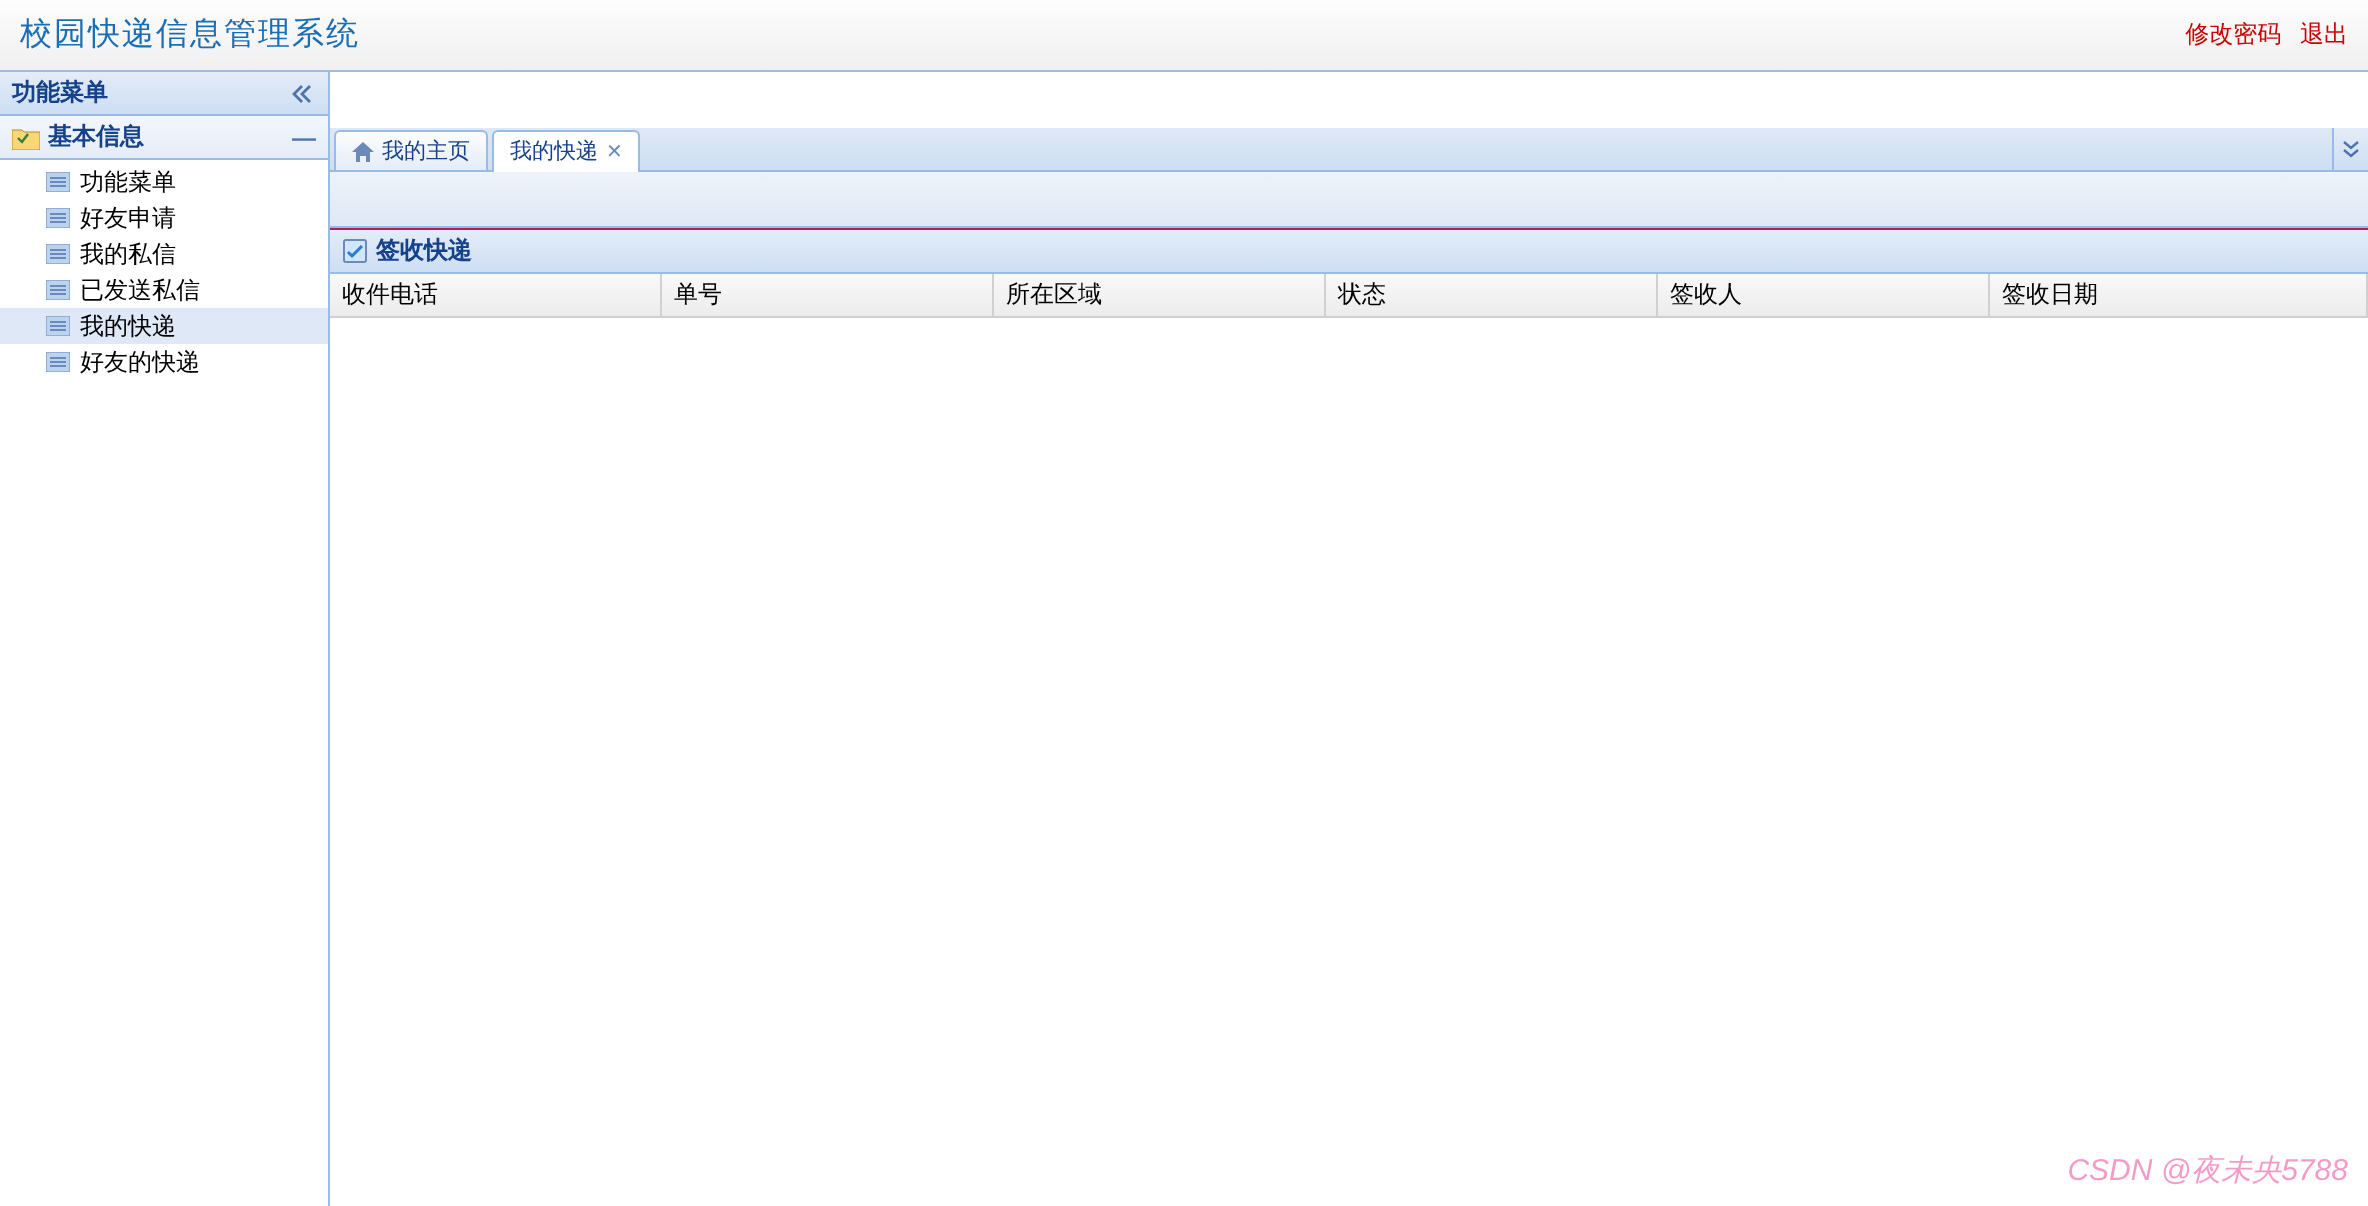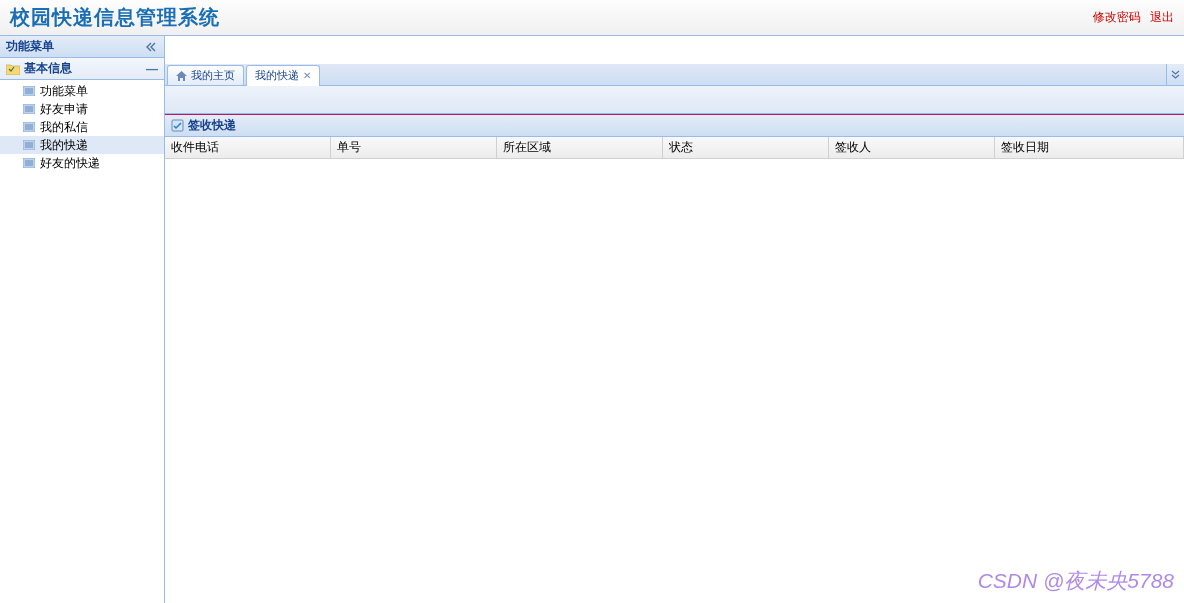--- a/index.html
+++ b/index.html
@@ -1,18 +1,18 @@
 <!DOCTYPE html>
 <html><head>
 <meta charset="utf-8">
 <style>
   * { box-sizing: border-box; margin: 0; padding: 0; }
   body { font-family: Arial, "Microsoft YaHei", sans-serif; font-size: 12px; color: #333; background: #fff; width: 1184px; height: 603px; overflow: hidden; position: relative; }
   .header { height: 36px; background: linear-gradient(to bottom, #fdfdfd, #f0f0f0); border-bottom: 1px solid #99bbe8; display: flex; align-items: center; justify-content: space-between; padding: 0 10px; }
-  .header-title { font-size: 20px; color: #1a6eb4; font-weight: 700; letter-spacing: 1px; }
+  .header-title { font-size: 16px; color: #1a6eb4; font-weight: 400; letter-spacing: 1px; }
   .header-links { font-size: 12px; }
   .header-links .link { color: #c00; cursor: pointer; margin-left: 6px; margin-top: 21px; }
   .body-row { display: flex; height: calc(603px - 36px); }
   .sidebar { width: 165px; border-right: 1px solid #99bbe8; background: #fff; display: flex; flex-direction: column; }
   .panel-hd { height: 22px; background: linear-gradient(to bottom, #e4ecf7, #cddef3); border-bottom: 1px solid #99bbe8; display: flex; align-items: center; justify-content: space-between; padding: 0 6px; font-weight: bold; color: #15428b; }
   .collapse-btn { width: 14px; height: 14px; display: inline-flex; align-items: center; justify-content: center; cursor: pointer; color: #4c74aa; }
   .accordion-hd { height: 22px; background: linear-gradient(to bottom, #f3f7fd, #e4ecf7); border-bottom: 1px solid #99bbe8; display: flex; align-items: center; justify-content: space-between; padding: 0 6px; cursor: pointer; color: #15428b; font-weight: bold; gap: 30px; }
   .tree { padding: 2px 0; }
   .tree-item { height: 18px; display: flex; align-items: center; padding-left: 22px; cursor: pointer; color: #000; }
   .tree-item.selected { background: #dfe8f6; }
@@ -25,21 +25,21 @@
   .tab .close { color: #6b8ab9; font-size: 10px; cursor: pointer; }
   .tabstrip .tab-scroll { position: absolute; right: 0; top: 0; width: 18px; height: 21px; border-left: 1px solid #99bbe8; background: linear-gradient(to bottom,#e4ecf7,#cddef3); display:flex; align-items:center; justify-content:center; cursor:pointer; }
   .content { flex: 1; background: #fff; display: flex; flex-direction: column; }
   .toolbar-gap { height: 28px; background: linear-gradient(to bottom, #eef3fa, #dfe8f6); border-bottom: 1px solid #99bbe8; }
   .grid-panel { border-top: 1px solid #be185d; }
   .grid-title { height: 22px; background: linear-gradient(to bottom, #e4ecf7, #cddef3); border-bottom: 1px solid #99bbe8; display: flex; align-items: center; padding: 0 6px; color: #15428b; font-weight: bold; gap:4px; }
   .grid-head { display: flex; height: 22px; background: linear-gradient(to bottom, #f9f9f9, #ececec); border-bottom: 1px solid #d0d0d0; }
   .col { border-right: 1px solid #d0d0d0; padding: 10px 6px; display: flex; align-items: center; color: #000; }
   .c1 { width: 166px; } .c2 { width: 166px; } .c3 { width: 166px; } .c4 { width: 166px; } .c5 { width: 166px; } .c6 { flex: 1; }
   .grid-body { flex: 1; background: #fff; }
-  .watermark { position: absolute; right: 10px; bottom: 8px; color: #6d28d9; opacity: .55; font-size: 21px; pointer-events: none; font-style: italic; }
+  .watermark { position: absolute; right: 10px; bottom: 8px; color: #ec4899; opacity: .55; font-size: 15px; pointer-events: none; font-style: italic; }
   svg { display: block; }
 </style>
 </head>
 <body>
 
 <div class="header">
   <div class="header-title">校园快递信息管理系统</div>
   <div class="header-links">
     <span class="link">修改密码</span>
     <span class="link">退出</span>
@@ -94,20 +94,31 @@
       <div class="tree-item">
         <span class="t-icon">
             <svg width="12" height="10" viewBox="0 0 12 10">
               <rect x="0" y="0" width="12" height="10" fill="#bcd3ef" stroke="#6b8ab9" stroke-width="0.5"></rect>
               <line x1="2" y1="3" x2="10" y2="3" stroke="#6b8ab9"></line>
               <line x1="2" y1="5" x2="10" y2="5" stroke="#6b8ab9"></line>
               <line x1="2" y1="7" x2="10" y2="7" stroke="#6b8ab9"></line>
             </svg>
           </span>
         <span>我的私信</span>
+      </div>
+      <div class="tree-item">
+        <span class="t-icon">
+            <svg width="12" height="10" viewBox="0 0 12 10">
+              <rect x="0" y="0" width="12" height="10" fill="#bcd3ef" stroke="#6b8ab9" stroke-width="0.5"></rect>
+              <line x1="2" y1="3" x2="10" y2="3" stroke="#6b8ab9"></line>
+              <line x1="2" y1="5" x2="10" y2="5" stroke="#6b8ab9"></line>
+              <line x1="2" y1="7" x2="10" y2="7" stroke="#6b8ab9"></line>
+            </svg>
+          </span>
+        <span>已发送私信</span>
       </div>
       <div class="tree-item selected">
         <span class="t-icon">
             <svg width="12" height="10" viewBox="0 0 12 10">
               <rect x="0" y="0" width="12" height="10" fill="#bcd3ef" stroke="#6b8ab9" stroke-width="0.5"></rect>
               <line x1="2" y1="3" x2="10" y2="3" stroke="#6b8ab9"></line>
               <line x1="2" y1="5" x2="10" y2="5" stroke="#6b8ab9"></line>
               <line x1="2" y1="7" x2="10" y2="7" stroke="#6b8ab9"></line>
             </svg>
           </span>

